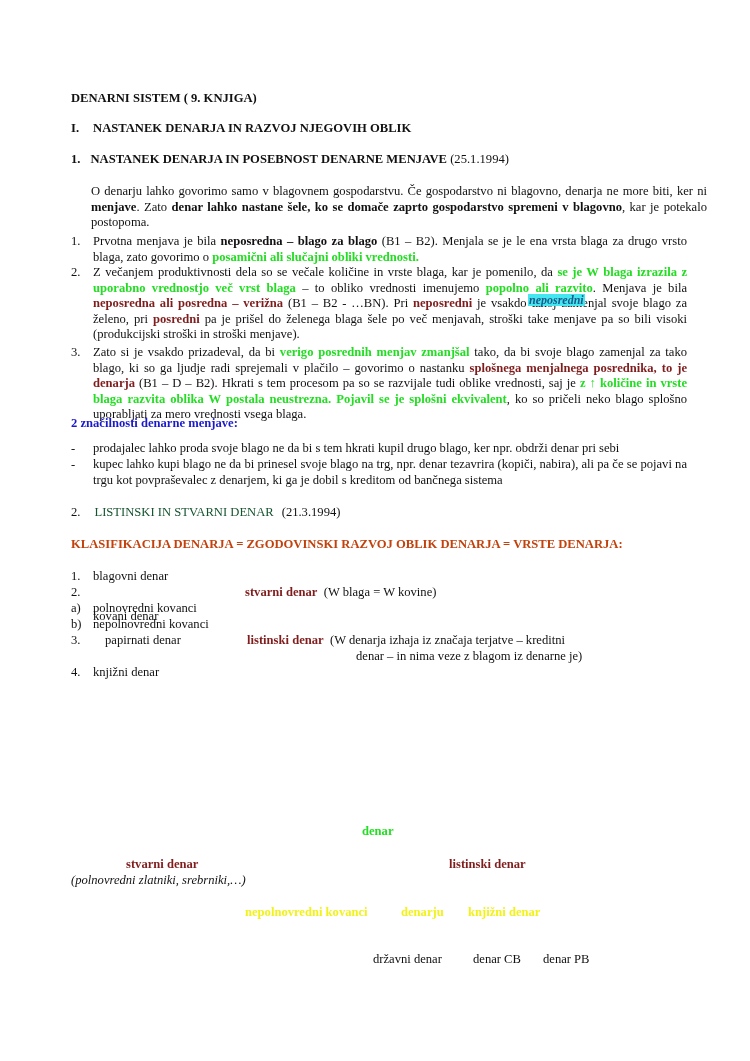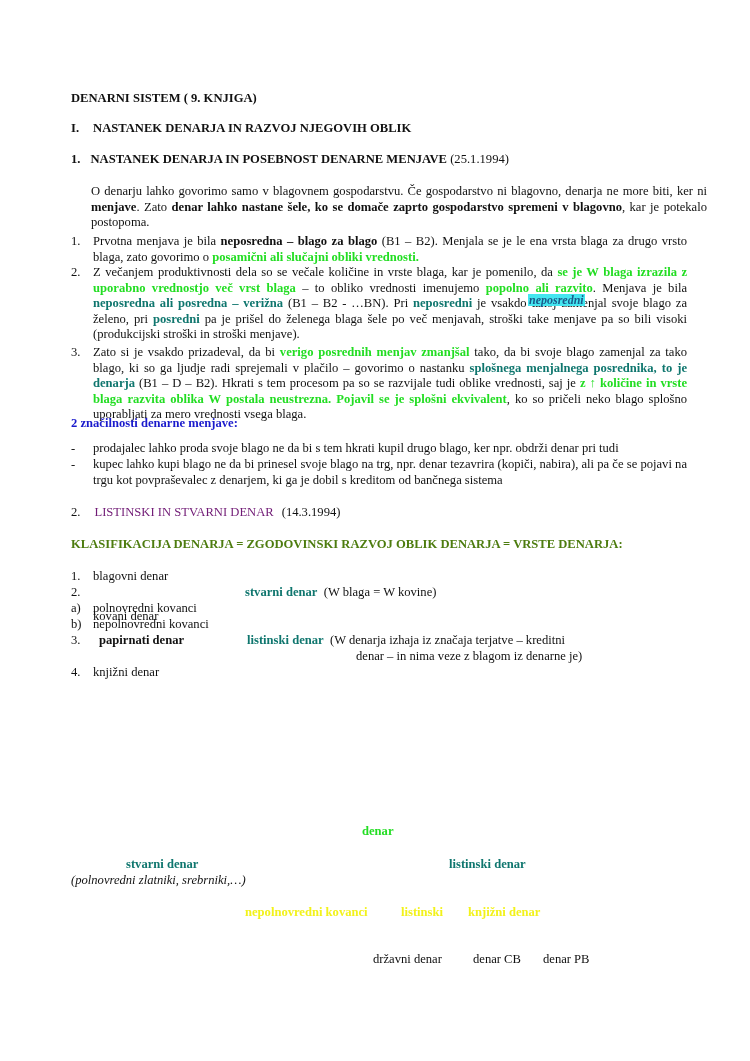--- a/index.html
+++ b/index.html
@@ -4,24 +4,24 @@
 <style>
   html, body { margin: 0; padding: 0; background: #ffffff; }
   body {
     width: 750px; height: 1061px; position: relative; overflow: hidden;
     font-family: "Liberation Serif", "DejaVu Serif", serif;
     font-size: 12.6px; color: #111;
   }
   .abs { position: absolute; white-space: nowrap; }
   .b { font-weight: bold; }
   .green { color: #22dd22; font-weight: bold; }
-  .cyan { color: #0f766e; font-weight: bold; }
+  .cyan { color: #7f1d1d; font-weight: bold; }
   .blue { color: #1a1acc; font-weight: bold; }
-  .red { color: #701a75; }
-  .redb { color: #4d7c0f; font-weight: bold; text-align: right; }
+  .red { color: #14532d; }
+  .redb { color: #c2410c; font-weight: bold; text-align: right; }
   .yellow { color: #f2f21a; font-weight: bold; }
   .para {
     position: absolute; left: 71px; width: 616px;
     line-height: 15.6px; text-align: justify;
   }
   .li {
     position: absolute; left: 71px; width: 616px;
     line-height: 15.6px;
   }
   .li .num { position: absolute; left: 0; top: 0; }
@@ -63,29 +63,29 @@
 
 <div class="li" style="top:345px;">
   <span class="num">3.</span>
   <span class="txt"><span>Zato si je vsakdo prizadeval, da bi </span><span class="green">verigo posrednih menjav zmanjšal</span><span> tako, da bi svoje blago zamenjal za tako blago, ki so ga ljudje radi sprejemali v plačilo – govorimo o nastanku </span><span class="cyan">splošnega menjalnega posrednika, to je denarja</span><span> (B1 – D – B2). Hkrati s tem procesom pa so se razvijale tudi oblike vrednosti, saj je </span><span class="green">z ↑ količine in vrste blaga razvita oblika W postala neustrezna. Pojavil se je splošni ekvivalent</span><span>, ko so pričeli neko blago splošno uporabljati za mero vrednosti vsega blaga.</span></span>
 </div>
 
 <div class="abs blue" style="left:71px; top:416px;">2 značilnosti denarne menjave:</div>
 
 <div class="li" style="top:441px;">
   <span class="num">-</span>
-  <span class="txt" style="text-align:left;">prodajalec lahko proda svoje blago ne da bi s tem hkrati kupil drugo blago, ker npr. obdrži denar pri tudi</span>
+  <span class="txt" style="text-align:left;">prodajalec lahko proda svoje blago ne da bi s tem hkrati kupil drugo blago, ker npr. obdrži denar pri sebi</span>
 </div>
 <div class="li" style="top:457px;">
   <span class="num">-</span>
   <span class="txt">kupec lahko kupi blago ne da bi prinesel svoje blago na trg, npr. denar tezavrira (kopiči, nabira), ali pa če se pojavi na trgu kot povpraševalec z denarjem, ki ga je dobil s kreditom od bančnega sistema</span>
 </div>
 
 <div class="abs" style="left:71px; top:505px;">
-  <span>2.</span><span style="display:inline-block;width:14px;"></span><span class="red">LISTINSKI IN STVARNI DENAR</span><span style="display:inline-block;width:8px;"></span><span>(14.3.1994)</span>
+  <span>2.</span><span style="display:inline-block;width:14px;"></span><span class="red">LISTINSKI IN STVARNI DENAR</span><span style="display:inline-block;width:8px;"></span><span>(21.3.1994)</span>
 </div>
 
 <div class="abs redb" style="left:71px; top:537px;">KLASIFIKACIJA DENARJA = ZGODOVINSKI RAZVOJ OBLIK DENARJA = VRSTE DENARJA:</div>
 
 <div class="abs" style="left:71px; top:569px;">
   <span>1.</span>
   <span class="abs" style="left:22px; top:0;">blagovni denar</span>
 </div>
 <div class="abs" style="left:71px; top:585px;">
   <span>2.</span>
@@ -97,35 +97,35 @@
 <div class="abs" style="left:71px; top:601px;">
   <span>a)</span>
   <span class="abs" style="left:22px; top:0;">polnovredni kovanci</span>
 </div>
 <div class="abs" style="left:71px; top:617px;">
   <span>b)</span>
   <span class="abs" style="left:22px; top:0;">nepolnovredni kovanci</span>
 </div>
 <div class="abs" style="left:71px; top:633px;">
   <span>3.</span>
-  <span class="abs" style="left:28px; top:0;font-weight:bold;">papirnati denar</span>
+  <span class="abs" style="left:34px; top:0;">papirnati denar</span>
 </div>
 <div class="abs" style="left:247px; top:633px;">
   <span class="cyan">listinski denar</span>&nbsp;&nbsp;<span>(W denarja izhaja iz značaja terjatve – kreditni</span>
 </div>
 <div class="abs" style="left:356px; top:649px;">denar – in nima veze z blagom iz denarne je)</div>
 <div class="abs" style="left:71px; top:665px;">
   <span>4.</span>
   <span class="abs" style="left:22px; top:0;">knjižni denar</span>
 </div>
 
 <div class="abs green" style="left:362px; top:824px;">denar</div>
 <div class="abs cyan" style="left:126px; top:857px;">stvarni denar</div>
 <div class="abs" style="left:71px; top:873px;font-style:italic;">(polnovredni zlatniki, srebrniki,…)</div>
 <div class="abs cyan" style="left:449px; top:857px;">listinski denar</div>
 
 <div class="abs yellow" style="left:245px; top:905px;">nepolnovredni kovanci</div>
-<div class="abs yellow" style="left:401px; top:905px;">listinski</div>
+<div class="abs yellow" style="left:401px; top:905px;">denarju</div>
 <div class="abs yellow" style="left:468px; top:905px;">knjižni denar</div>
 
 <div class="abs" style="left:373px; top:952px;">državni denar</div>
 <div class="abs" style="left:473px; top:952px;">denar CB</div>
 <div class="abs" style="left:543px; top:952px;">denar PB</div>
 
 </body></html>

